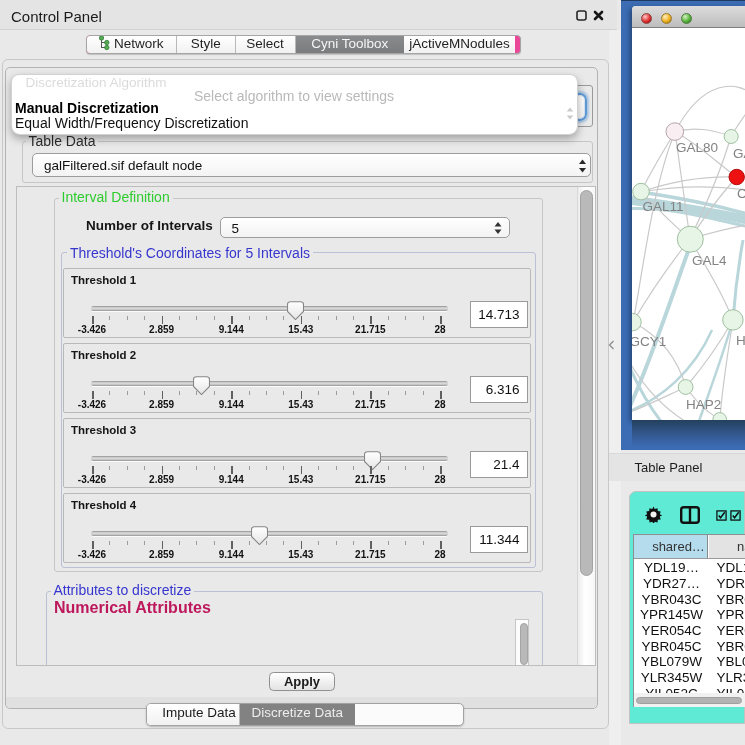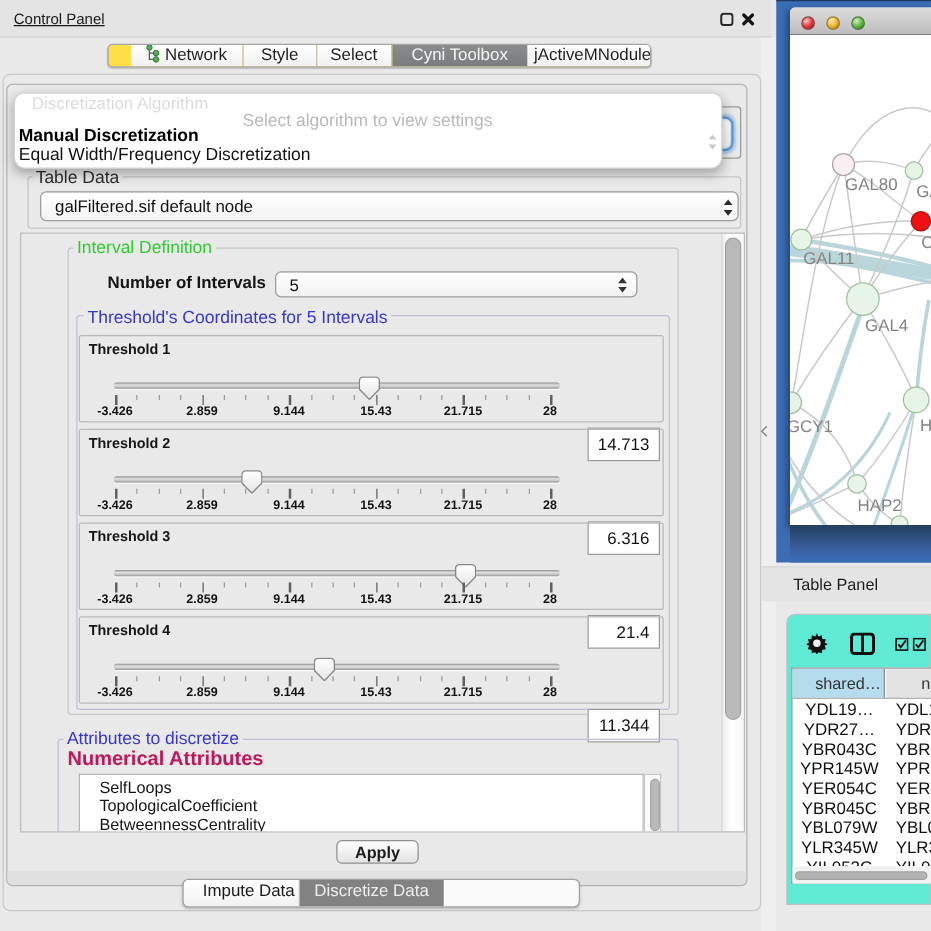--- a/index.html
+++ b/index.html
@@ -1,41 +1,41 @@
 <!DOCTYPE html>
 <html><head><meta charset="utf-8">
 <style>
 * { margin:0; padding:0; box-sizing:border-box; }
 html,body { width:745px; height:745px; overflow:hidden; }
 body { font-family:"Liberation Sans", sans-serif; background:#e9e9e9; position:relative; }
 .abs { position:absolute; }
 #titlebar { left:0; top:0; width:616.5px; height:30px; background:#e4e4e4; border-bottom:1px solid #d2d2d2; }
 #rstrip { left:608.5px; top:30px; width:12px; height:715px; background:#efefef; }
-#titlebar .t { position:absolute; left:11px; top:8px; font-size:12px; color:#1a1a1a;text-decoration:underline; }
-#tabs { left:85.5px; top:34.5px; width:435px; height:19px; background:#fde047; border:1px solid #a6a6a6; border-radius:4px; display:flex; box-shadow:0 1px 1px rgba(0,0,0,0.18); overflow:hidden;padding-left:18px; }
+#titlebar .t { position:absolute; left:11px; top:8px; font-size:15px; color:#1a1a1a; }
+#tabs { left:85.5px; top:34.5px; width:435px; height:19px; background:#ec4899; border:1px solid #a6a6a6; border-radius:4px; display:flex; box-shadow:0 1px 1px rgba(0,0,0,0.18); overflow:hidden; }
 #tabs .seg { flex-shrink:0; height:100%; display:flex; align-items:center; justify-content:center; padding-bottom:2px; font-size:13.5px; color:#1f1f1f; border-right:1px solid #b9b9b9; background:linear-gradient(#ffffff,#f1f1f1); }
 #tabs .seg.sel { background:linear-gradient(#898b8c,#7a7c7d); color:#f5f5f5; border-right:none; }
 #outerb { left:1.5px; top:58.5px; width:607px; height:670px; border:1px solid #c8c8c8; border-radius:6px; }
 #panel { left:4.5px; top:66.5px; width:593.5px; height:642px; border:1px solid #b3b3b3; border-radius:5px; background:#e9e9e9; }
 #panel .bstrip { position:absolute; left:0; bottom:0; width:100%; height:10.5px; background:#e0e0e0; border-radius:0 0 5px 5px; }
 .fs { position:absolute; border:1px solid #c6c6c6; border-radius:3px; }
 .fslab { position:absolute; background:#e9e9e9; padding:0 3px; font-size:14px; color:#2d2d2d; white-space:nowrap; }
 .combo { position:absolute; background:linear-gradient(#ffffff,#f3f3f3); border:1px solid #9d9d9d; border-radius:5px; font-size:13.5px; color:#111; }
 .combo .tx { position:absolute; left:11px; top:50%; transform:translateY(-50%); }
 #scrollc { width:580px; height:480.5px; border:1px solid #bdbdbd; background:#e9e9e9; overflow:hidden; }
 #vsb { position:absolute; left:559.5px; top:0; width:18.5px; height:478.5px; background:linear-gradient(90deg,#ececec,#ffffff 40%,#f7f7f7); border-left:1px solid #d8d8d8; }
 #vsb .th { position:absolute; left:2px; top:3.5px; width:13.5px; height:386px; background:#b9b9b9; border:1px solid #a2a2a2; border-radius:7px; }
 .tbox { position:absolute; width:467.5px; height:70px; border:1px solid #b9b9b9; border-radius:2px; }
 .ttitle { position:absolute; left:7px; top:5px; font-size:11.5px; font-weight:bold; color:#151515; }
 .track { position:absolute; left:26.5px; top:36.5px; width:357.5px; height:5.5px; border-radius:3px; background:linear-gradient(#8e8e8e,#e0e0e0 40%,#c6c6c6 70%,#939393); box-shadow:0 1px 0 rgba(255,255,255,0.8); }
 .thumb { position:absolute; top:31.5px; }
 .tkM { position:absolute; top:47px; width:1.5px; height:7.5px; background:#606060; }
 .tkm { position:absolute; top:47px; width:1px; height:4px; background:#9b9b9b; }
 .slab { position:absolute; top:55px; width:60px; text-align:center; font-size:10px; font-weight:bold; color:#111; font-style:normal; }
-.tval { position:absolute; left:406px; top:32px; width:57.5px; height:27px; background:#fff; border:1px solid #9a9a9a; font-size:13.5px; color:#111; text-align:right; line-height:25px; padding-right:7px;margin-top:41px; }
+.tval { position:absolute; left:406px; top:32px; width:57.5px; height:27px; background:#fff; border:1px solid #9a9a9a; font-size:13.5px; color:#111; text-align:right; line-height:25px; padding-right:7px; }
 #alist { position:absolute; left:45.5px; top:432.5px; width:452px; height:48px; background:#fff; border:1px solid #b4b4b4; border-bottom:none; font-size:13px; color:#151515; }
 #alist div { position:absolute; left:16px; }
 #alsb { position:absolute; left:497.5px; top:432.5px; width:14.5px; height:48px; background:#fcfcfc; border:1px solid #c6c6c6; border-bottom:none; }
 #alsb .th { position:absolute; left:4px; top:2.5px; width:8px; height:42px; background:#b9b9b9; border:1px solid #a5a5a5; border-radius:5px; }
 #apply { left:269px; top:672px; width:66px; height:19px; background:linear-gradient(#ffffff,#e3e3e3); border:1px solid #909090; border-radius:4.5px; text-align:center; font-size:13px; font-weight:bold; color:#1a1a1a; line-height:17px; }
 #btabs { left:145.5px; top:703px; width:318.5px; height:23px; background:#fbfbfb; border:1px solid #a2a2a2; border-radius:5px; display:flex; box-shadow:0 1px 2px rgba(0,0,0,0.22); overflow:hidden; }
 #btabs .seg { flex-shrink:0; height:100%; display:flex; align-items:center; justify-content:center; padding-bottom:5px; font-size:13.5px; color:#1a1a1a; border-right:1px solid #b9b9b9; background:linear-gradient(#ffffff,#f1f1f1); }
 #btabs .seg.sel { background:#828282; color:#ededed; border-right:none; }
 #popup { left:10.5px; top:73.5px; width:567px; height:61.5px; background:#ffffff; border:1px solid #d2d2d2; border-radius:8px 8px 9px 9px; box-shadow:0 4px 9px rgba(0,0,0,0.3); z-index:40; }
 #popup .ghost { position:absolute; top:0.5px; left:14px; font-size:13.5px; color:rgba(70,70,70,0.20); }
@@ -257,25 +257,20 @@
         <b class="slab" style="left:67.6px">2.859</b>
         <b class="slab" style="left:137.2px">9.144</b>
         <b class="slab" style="left:206.8px">15.43</b>
         <b class="slab" style="left:276.4px">21.715</b>
         <b class="slab" style="left:346.0px">28</b>
         <div class="tval">11.344</div>
       </div>
     <div class="fs" style="left:28.5px; top:404.5px; width:497px; height:80px; border-color:#bcc0d6"></div>
     <div class="fslab" style="left:33.5px; top:395.5px; color:#3636cf">Attributes to discretize</div>
     <div class="abs" style="left:37px; top:412.5px; font-size:16px; font-weight:bold; color:#be185d">Numerical Attributes</div>
-    <div id="alist">
-      <div style="top:2px">SelfLoops</div>
-      <div style="top:17px">TopologicalCoefficient</div>
-      <div style="top:32px">BetweennessCentrality</div>
-    </div>
     <div id="alsb">
         <div class="th"></div>
       </div>
     <div id="vsb">
         <div class="th"></div>
       </div>
   </div>
 </div>
 <div id="popup" class="abs">
   <svg style="position:absolute; right:1.5px; top:31px" width="10" height="15" viewBox="0 0 10 15">

